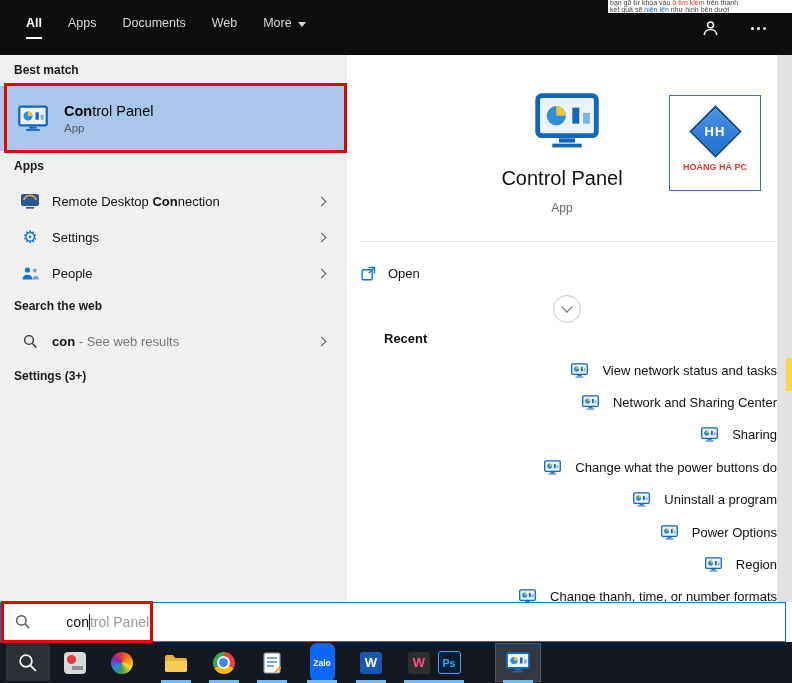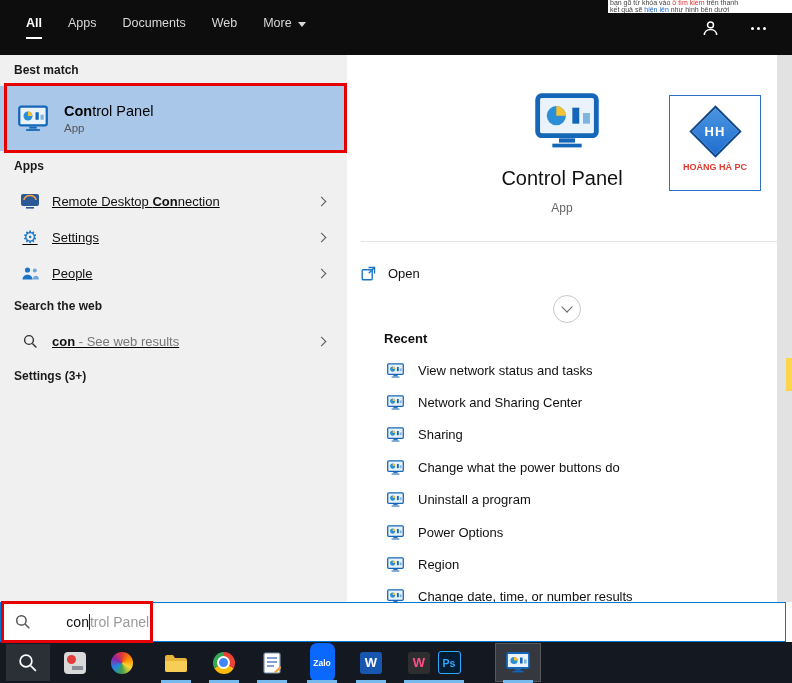--- a/index.html
+++ b/index.html
@@ -33,21 +33,21 @@
   .sec-label { position:absolute; left:14px; font-size:12px; font-weight:700; color:#1a1a1a; }
   .best-match-item { position:absolute; left:0; top:31px; width:347px; height:65px;
                      background:var(--best-match-highlight,#a9c7e8); display:flex; align-items:center; cursor:pointer; }
   .bm-icon { margin-left:18px; display:flex; }
   .bm-text { margin-left:16px; }
   .bm-title { font-size:14.5px; color:#000; }
   .bm-title b { font-weight:700; }
   .bm-sub { font-size:11.5px; color:#555; margin-top:3px; }
 
   .rows { position:absolute; left:0; width:347px; }
-  .row { position:relative; width:347px; height:36px; display:flex; align-items:center; cursor:pointer;text-decoration:underline; }
+  .row { position:relative; width:347px; height:36px; display:flex; align-items:center; cursor:pointer; }
   .row .ric { width:24px; margin-left:18px; display:flex; justify-content:center; align-items:center; }
   .row .lbl { margin-left:10px; font-size:13px; color:#111; white-space:nowrap; }
   .row .lbl b { font-weight:700; }
   .row .lbl .dim { color:#777; }
   .chev-r { position:absolute; right:22px; width:7px; height:7px; border-top:1.5px solid #555;
             border-right:1.5px solid #555; transform:rotate(45deg); }
   .gear { font-size:17px; color:#1a74c9; line-height:1; }
 
   
   .red-box { position:absolute; border:3px solid var(--annotation-red,#e60000); z-index:7; pointer-events:none; }
@@ -70,21 +70,21 @@
   .logo-caption { color:var(--logo-red,#e03a2f); font-size:9px; font-weight:700; margin-top:3px; white-space:nowrap; }
 
   .divider { position:absolute; left:14px; right:0; height:1px; background:#e4e4e4; }
   .open-row { position:absolute; left:14px; top:200px; height:36px; width:220px; display:flex; align-items:center; cursor:pointer; }
   .open-row .lbl { margin-left:12px; font-size:13px; color:#111; }
   .chev-circle { position:absolute; left:206px; top:240px; width:28px; height:28px; border:1px solid #c9c9c9;
                  border-radius:50%; background:#fff; display:flex; align-items:center; justify-content:center; cursor:pointer; }
   .chev-d { width:8px; height:8px; border-right:1.5px solid #666; border-bottom:1.5px solid #666;
             transform:rotate(45deg); margin-top:-4px; }
   .recent-header { position:absolute; left:37px; top:276px; font-size:13px; font-weight:700; color:#111; }
-  .recent-list { position:absolute; left:0; top:299px; width:430px; display:flex; flex-direction:column; }
+  .recent-list { position:absolute; left:0; top:299px; width:430px; display:flex; flex-direction:column;align-items:flex-end; }
   .r-row { height:32.4px; display:flex; align-items:center; cursor:pointer; }
   .r-row .ric { margin-left:40px; display:flex; }
   .r-row .lbl { margin-left:14px; font-size:13px; color:#111; white-space:nowrap; }
 
   .right-strip { left:777px; top:55px; width:15px; height:547px; background:#e2e2e2; z-index:1; }
   .yellow-sliver { left:786px; top:358px; width:6px; height:33px; background:#ffd54d; z-index:2; }
 
   
   .search-bar { left:0; top:602px; width:786px; height:40px; background:#fff;
                 border:1px solid var(--accent,#0078d7); z-index:5; display:flex; align-items:center; cursor:text; }
@@ -322,21 +322,21 @@
             </svg>
           </span>
         <span class="lbl">Region</span>
       </div>
       <div class="r-row">
         <span class="ric">
             <svg width="17" height="15" viewBox="0 0 24 21">
               <use href="#cp-icon"></use>
             </svg>
           </span>
-        <span class="lbl">Change date, time, or number results</span>
+        <span class="lbl">Change thanh, time, or number formats</span>
       </div>
     </div>
   </div>
 
   <div class="abs right-strip"></div>
   <div class="abs yellow-sliver"></div>
 
   <div class="abs search-bar">
     <svg width="16" height="16" viewBox="0 0 15 15" style="margin-left:14px">
       <circle cx="6" cy="6" r="4.4" fill="none" stroke="#555" stroke-width="1.4"></circle>

